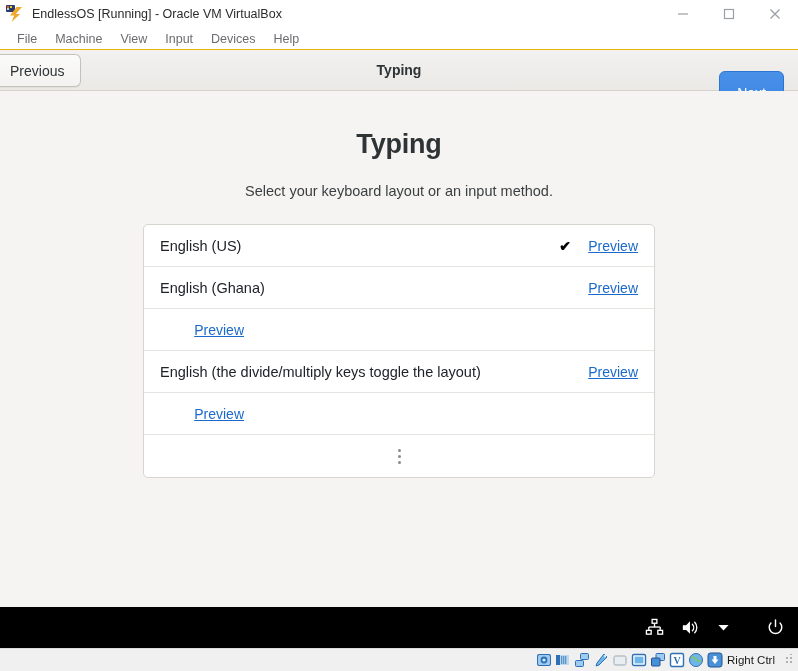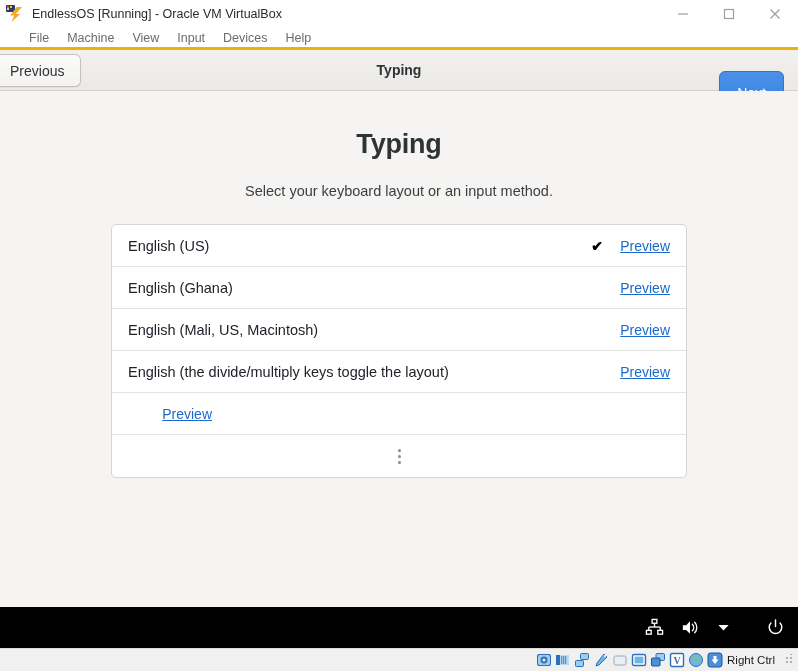--- a/index.html
+++ b/index.html
@@ -83,22 +83,22 @@
   }
   .win-btn svg { display: block; }
 
   
   .vbox-menubar {
     height: 22px;
     flex: 0 0 22px;
     background: #ffffff;
     display: flex;
     align-items: center;
-    padding-left: 20px;
-    border-bottom: 3px solid #eab308;
+    padding-left: 8px;
+    border-bottom: 1px solid #eab308;
   }
   .menu-item {
     font-size: 12.5px;
     color: #6e6b70;
     padding: 0 9px;
     line-height: 20px;
     white-space: nowrap;
     cursor: default;
   }
 
@@ -182,21 +182,21 @@
     letter-spacing: -0.2px;
   }
   .page-subtitle {
     margin-top: 23px;
     text-align: center;
     font-size: 14.5px;
     color: #3b3f41;
   }
 
   .layout-list {
-    width: 576px;
+    width: 512px;
     margin: 25px auto 0 auto;
     background: #ffffff;
     border: 1px solid #d8d5d1;
     border-radius: 5px;
     overflow: hidden;
   }
   .layout-row {
     height: 42px;
     display: flex;
     align-items: center;
@@ -373,21 +373,20 @@
           <span class="row-preview">Preview</span>
         </div>
 
         <div class="layout-row">
           <span class="row-label">English (Ghana)</span>
           <span class="row-check hidden"></span>
           <span class="row-preview">Preview</span>
         </div>
 
         <div class="layout-row">
-          <span class="row-label">English (Mali, US, Macintosh)</span>
           <span class="row-check hidden"></span>
           <span class="row-preview">Preview</span>
         </div>
 
         <div class="layout-row">
           <span class="row-label">English (the divide/multiply keys toggle the layout)</span>
           <span class="row-check hidden"></span>
           <span class="row-preview">Preview</span>
         </div>
 

